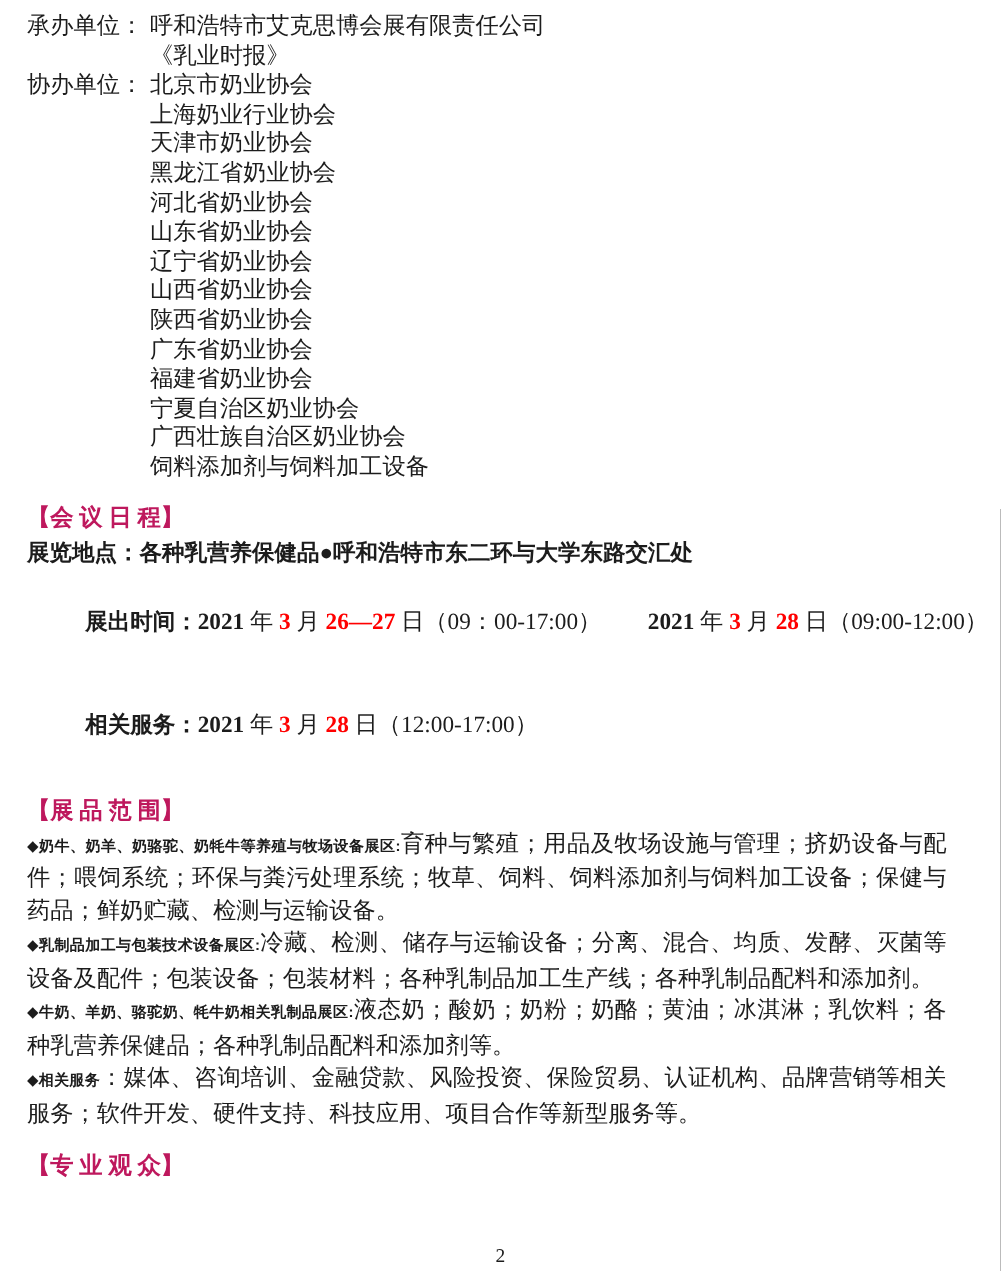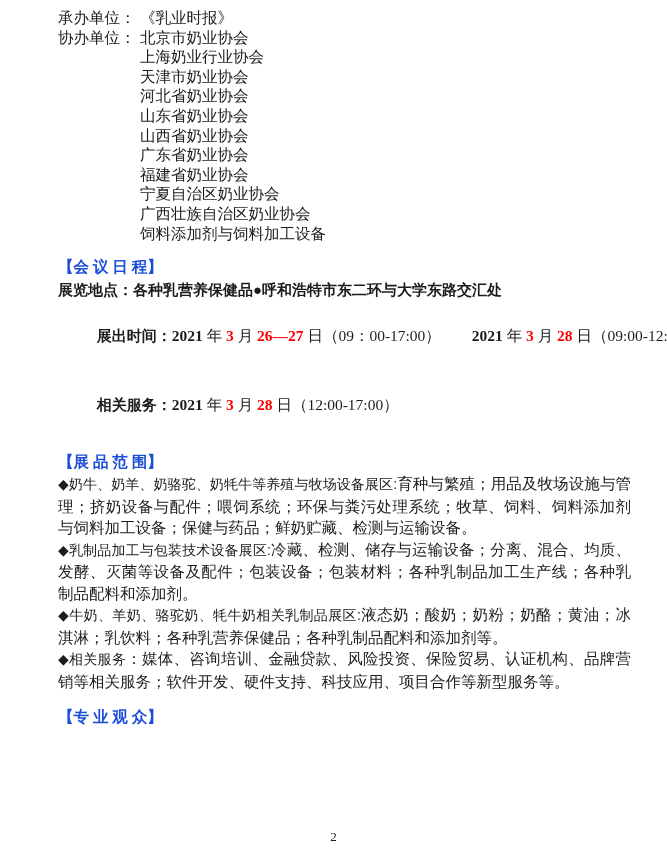--- a/index.html
+++ b/index.html
@@ -1,93 +1,97 @@
 <!DOCTYPE html>
 <html><head>
 <meta charset="utf-8">
 <style>
   html,body{margin:0;padding:0;background:#888;}
   .page{
     position:relative;
     width:667px;height:851px;
     background:#ffffff;
     box-sizing:border-box;
-    padding:8px 36px 0 58px;
+    padding:8px 36px 0 18px;
     font-family:"Liberation Serif","DejaVu Serif",serif;
     font-size:15.5px;
     color:#1c1c1c;
     overflow:hidden;
   }
   
   .org-row{display:flex;align-items:flex-start;}
   .org-label{width:82px;flex:0 0 82px;line-height:19.6px;white-space:nowrap;}
   .org-values{flex:1;}
   .org-value{line-height:19.6px;}
   
   .sec-head{
     margin:0;
-    color:#1d4ed8;
+    color:#be185d;
     font-size:15.5px;
     font-weight:bold;
     line-height:22px;
     font-family:"Liberation Serif","DejaVu Serif",serif;
   }
   .sec{margin-top:14px;}
   .sec-schedule{margin-top:13px;}
   .sec-exhibits{margin-top:12px;}
   .sec-audience{margin-top:14px;}
   
   .venue-line{font-weight:bold;line-height:23px;font-family:"Liberation Sans","DejaVu Sans",sans-serif;font-size:15px;}
   .sched-row{line-height:23px;white-space:pre;}
   .sched-label{font-weight:bold;font-family:"Liberation Sans","DejaVu Sans",sans-serif;font-size:15px;}
   .seg-num{font-weight:bold;}
   .seg-red{color:#ff0000;font-weight:bold;}
   .seg-plain{font-weight:normal;}
   
   .bullet{margin:0;line-height:21.5px;text-align:justify;}
-  .bullet .lead{font-weight:normal;font-family:"Liberation Sans","DejaVu Sans",sans-serif;font-size:14px;}
+  .bullet .lead{font-weight:bold;font-family:"Liberation Sans","DejaVu Sans",sans-serif;font-size:10px;}
   
   .footer{
     position:absolute;bottom:6px;left:0;right:0;
     text-align:center;font-size:13px;color:#1c1c1c;
     font-family:"Liberation Serif","DejaVu Serif",serif;
   }
 </style>
 </head>
 <body>
 
 <div class="page">
 
   <div class="org-block">
     <div class="org-row">
       <div class="org-label">承办单位：</div>
       <div class="org-values">
 
+          <div class="org-value">呼和浩特市艾克思博会展有限责任公司</div>
 
           <div class="org-value">《乳业时报》</div>
         </div>
     </div>
     <div class="org-row">
       <div class="org-label">协办单位：</div>
       <div class="org-values">
 
           <div class="org-value">北京市奶业协会</div>
 
           <div class="org-value">上海奶业行业协会</div>
 
           <div class="org-value">天津市奶业协会</div>
 
+          <div class="org-value">黑龙江省奶业协会</div>
 
           <div class="org-value">河北省奶业协会</div>
 
           <div class="org-value">山东省奶业协会</div>
 
+          <div class="org-value">辽宁省奶业协会</div>
 
           <div class="org-value">山西省奶业协会</div>
 
+          <div class="org-value">陕西省奶业协会</div>
 
           <div class="org-value">广东省奶业协会</div>
 
           <div class="org-value">福建省奶业协会</div>
 
           <div class="org-value">宁夏自治区奶业协会</div>
 
           <div class="org-value">广西壮族自治区奶业协会</div>
 
           <div class="org-value">饲料添加剂与饲料加工设备</div>

